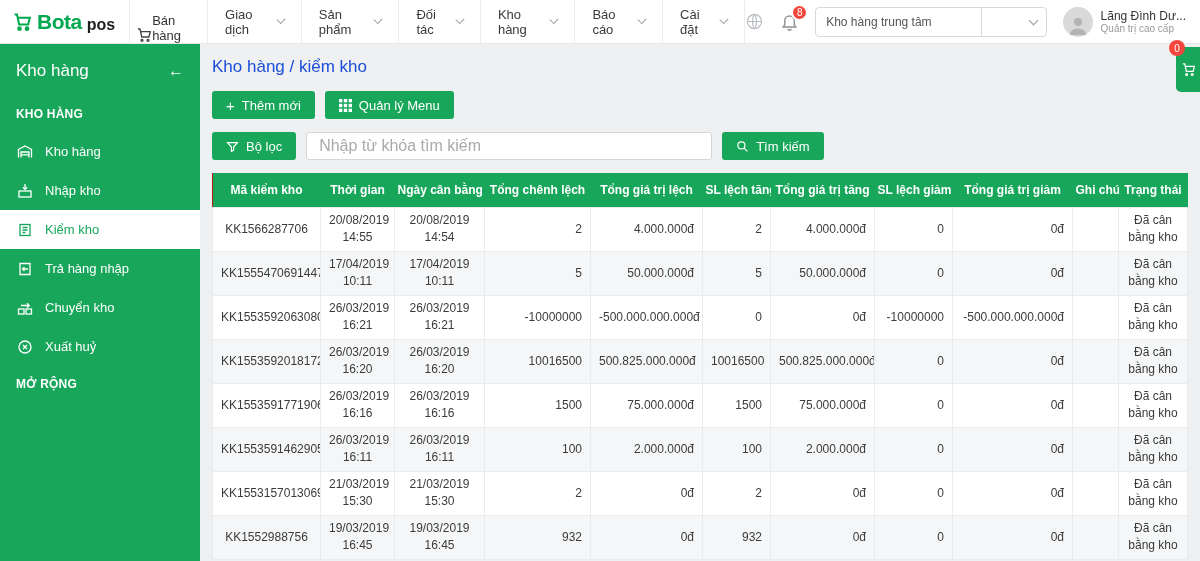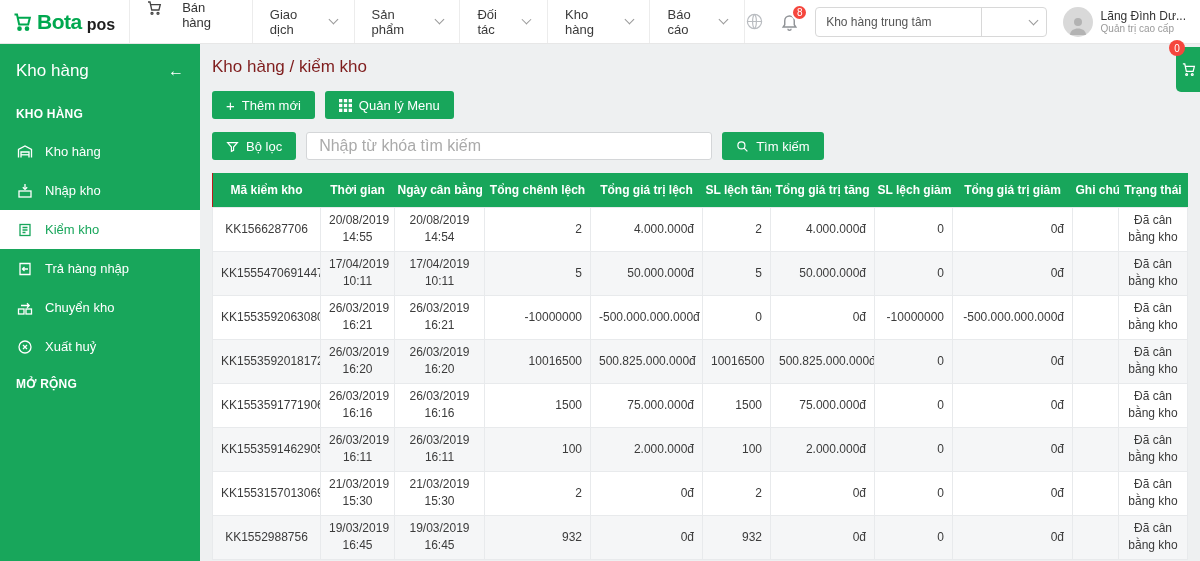--- a/index.html
+++ b/index.html
@@ -4,21 +4,21 @@
 <style>
   * { margin:0; padding:0; box-sizing:border-box; }
   html,body { width:1200px; height:561px; overflow:hidden; }
   body { font-family:"Liberation Sans","DejaVu Sans",sans-serif; background:#eef0f1; position:relative; color:#333; }
 
   
   .topbar { position:absolute; top:0; left:0; right:0; height:44px; background:#fff; border-bottom:1px solid #e7e7e7; display:flex; align-items:stretch; z-index:20; }
   .logo { display:flex; align-items:center; padding:0 14px 0 12px; gap:5px; cursor:pointer; }
   .logo-bota { color:#00a84f; font-weight:800; font-size:21px; letter-spacing:-0.5px; }
   .logo-pos { color:#1d1d1d; font-weight:700; font-size:16px; margin-top:6px;text-align:right; }
-  .sell-btn { display:flex; align-items:flex-start; gap:20px; padding:0 16px; border-left:1px solid #ececec; border-right:1px solid #ececec; font-size:13px; color:#333; cursor:pointer; }
+  .sell-btn { display:flex; align-items:flex-end; gap:0; padding:0 6px; border-left:1px solid #ececec; border-right:1px solid #ececec; font-size:13px; color:#333; cursor:pointer; }
   .menu-item { display:flex; align-items:center; padding:16px 17px; border-right:1px solid #ececec; font-size:13px; color:#3a3a3a; cursor:pointer; }
   .chev { width:7px; height:7px; border-right:1.4px solid #9a9a9a; border-bottom:1.4px solid #9a9a9a; transform:rotate(45deg); margin-left:7px; margin-top:-4px; }
   .tb-right { margin-left:auto; display:flex; align-items:center; gap:16px; padding-right:14px; }
   .icon-btn { display:flex; align-items:center; cursor:pointer; }
   .bell-wrap { position:relative; cursor:pointer; }
   .bell-badge { position:absolute; top:-8px; right:-9px; background:#f5463d; color:#fff; font-size:10px; min-width:17px; height:17px; border-radius:9px; display:flex; align-items:center; justify-content:center; border:2px solid #fff; padding:0 3px; }
   .store-select { height:30px; border:1px solid #d8d8d8; border-radius:4px; display:flex; align-items:center; font-size:12px; color:#555; cursor:pointer; background:#fff;gap:39px; }
   .store-label { padding:0 10px; white-space:nowrap; }
   .store-divider { width:1px; align-self:stretch; background:#d8d8d8; }
   .store-chev { padding:0 9px; display:flex; }
@@ -32,21 +32,21 @@
   .sb-header { display:flex; align-items:center; justify-content:space-between; padding:17px 16px 15px; color:#fff; }
   .sb-title { font-size:17px; }
   .sb-back { font-size:16px; cursor:pointer; }
   .sb-section { padding:11px 16px 11px; color:#fff; font-size:12px; font-weight:bold; letter-spacing:.2px; }
   .sb-item { display:flex; align-items:center; gap:11px; padding:0 16px; height:39px; color:#fff; font-size:13px; cursor:pointer; }
   .sb-item.active { background:#fff; color:#18a65b; }
   .sb-icon { width:18px; display:flex; align-items:center; justify-content:center; }
 
   
   .main { position:absolute; left:200px; top:44px; right:0; bottom:0; background:#eef0f1; padding:13px 12px 0 12px; overflow:hidden; }
-  .page-title { font-size:17px; font-weight:normal; color:#7f1d1d; margin-bottom:14px; }
+  .page-title { font-size:17px; font-weight:normal; color:#1d4ed8; margin-bottom:14px; }
   .row { display:flex; gap:10px; margin-bottom:13px; align-items:center; }
   .btn { background:#18a65b; color:#fff; border:none; border-radius:3px; height:28px; padding:0 14px; font-size:13px; display:inline-flex; align-items:center; gap:7px; cursor:pointer; font-family:inherit; white-space:nowrap; }
   .search-input { width:406px; height:28px; border:1px solid #d4d6d8; border-radius:3px; padding:0 12px; font-size:16px; color:#333; font-family:inherit; background:#fff; outline:none; }
   .search-input::placeholder { color:#aaa; }
 
   .grid { width:100%; border-collapse:collapse; table-layout:fixed; background:#b91c1c; font-size:12px; }
   .grid th { background:#18a65b; color:#fff; font-weight:bold; height:34px; padding:4px 3px; text-align:center; font-size:12px; white-space:nowrap; overflow:hidden; }
   .grid td { border:1px solid #e8eaec; padding:4px 8px; height:44px; color:#3b3b3b; text-align:center; white-space:pre-line; line-height:1.4; overflow:hidden; }
   .grid tbody tr { background:#fff; }
   .grid tbody tr:nth-child(even) { background:#f5f6f7; }
@@ -96,20 +96,24 @@
     <div class="menu-item">
         <span>Đối tác</span>
         <span class="chev"></span>
       </div>
     <div class="menu-item">
         <span>Kho hàng</span>
         <span class="chev"></span>
       </div>
     <div class="menu-item">
         <span>Báo cáo</span>
+        <span class="chev"></span>
+      </div>
+    <div class="menu-item">
+        <span>Cài đặt</span>
         <span class="chev"></span>
       </div>
   </nav>
 
   <div class="tb-right">
     <span class="icon-btn">
       <svg viewBox="0 0 24 24" width="19" height="19" fill="none" stroke="#b9bcc0" stroke-width="1.5">
           <circle cx="12" cy="12" r="9"></circle>
           <path d="M3 12h18M12 3c3.2 3 3.2 15 0 18M12 3c-3.2 3-3.2 15 0 18"></path>
         </svg>

